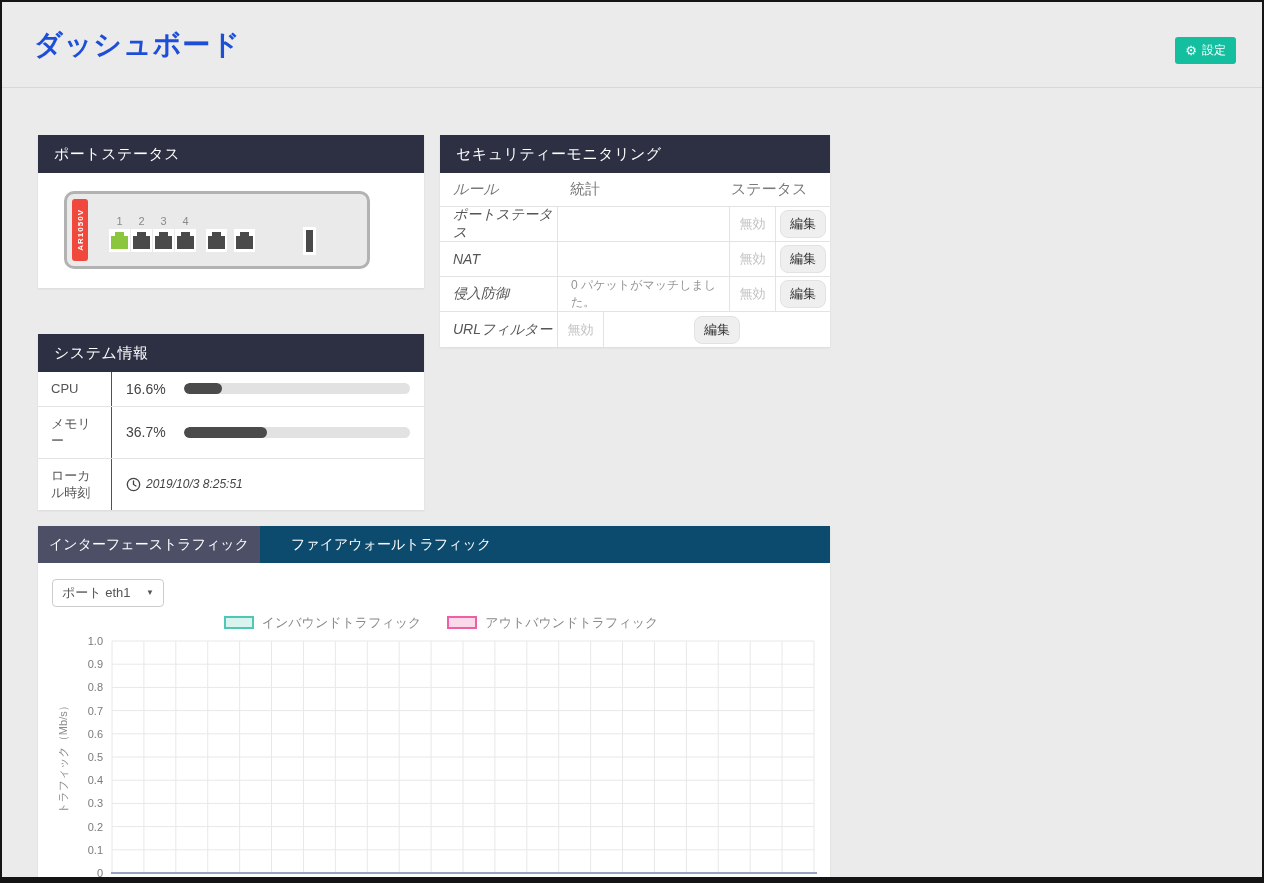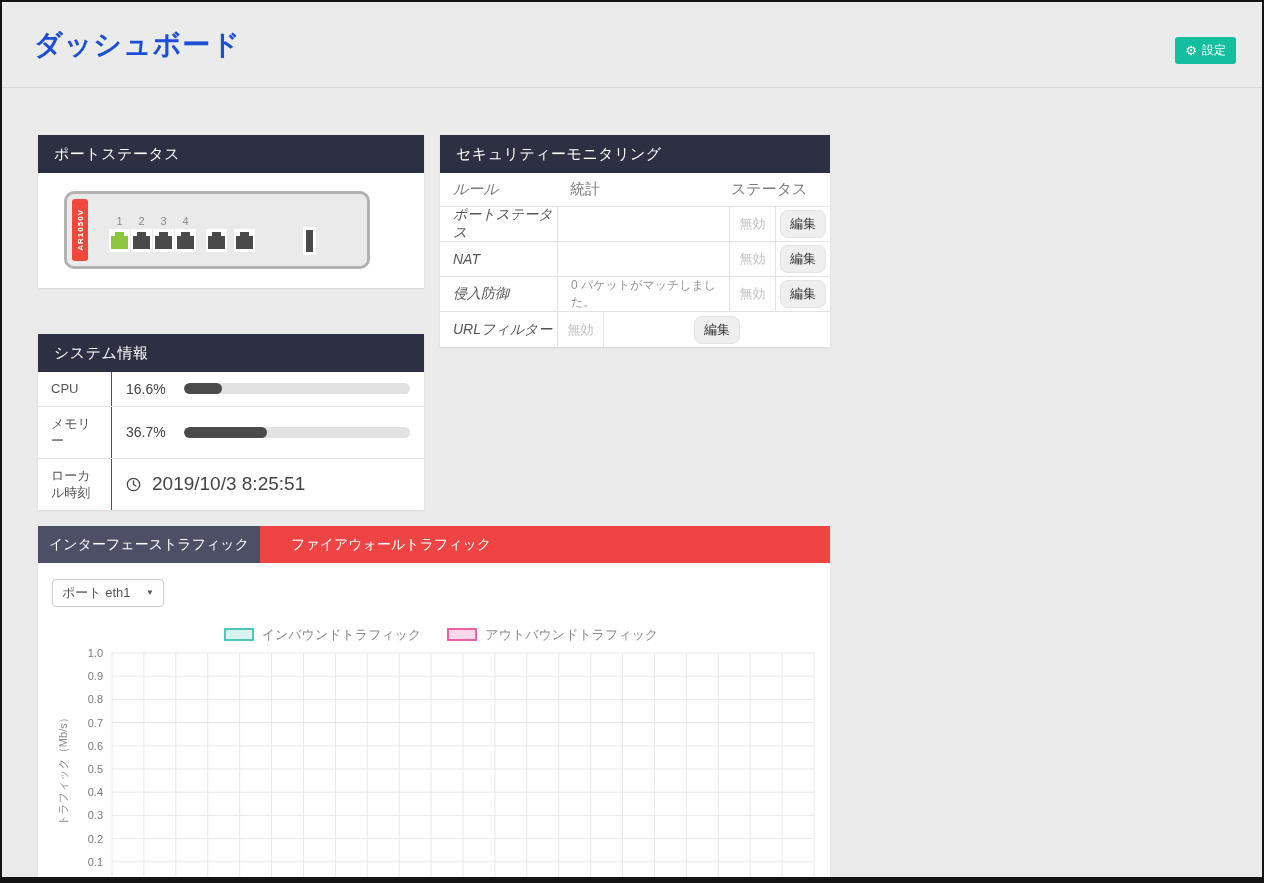--- a/index.html
+++ b/index.html
@@ -85,35 +85,35 @@
   .sys-row { display:flex; border-bottom:1px solid #e3e3e3; min-height:33px; align-items:stretch; }
   .sys-row:last-child { border-bottom:none; }
   .sys-label {
     width:74px; border-right:1px solid #be185d; padding:8px 10px 8px 13px;
     font-size:13px; color:#555; display:flex; align-items:center; line-height:1.35;
   }
   .sys-value { flex:1; display:flex; align-items:center; padding:0 14px; gap:10px; }
   .pct-text { font-size:14px; color:#444; width:48px; }
   .bar-track { flex:1; max-width:236px; height:11px; background:#e2e2e2; border-radius:6px; overflow:hidden; }
   .bar-fill { height:100%; background:#4b4b4b; border-radius:6px; }
-  .time-text { font-size:19px; color:#444; display:flex; align-items:center; gap:11px; }
+  .time-text { font-size:12px; color:#444; display:flex; align-items:center; gap:5px;font-style:italic; }
   .clock-icon { width:15px; height:15px; }
   
   .traffic-section { width:792px; margin-top:16px; box-shadow:0 1px 2px rgba(0,0,0,0.08); }
-  .tabs { display:flex; height:37px; background:#ef4444; }
+  .tabs { display:flex; height:37px; background:#0c4a6e; }
   .tab { color:#fff; font-size:14px; line-height:37px; padding:0 31px; cursor:pointer; white-space:nowrap; }
   .tab.active { background:#4c4f66; width:222px; text-align:center; padding:0; }
   .traffic-body { background:#fff; height:336px; padding:16px 0 0 14px; }
   .port-select {
     width:112px; height:28px; border:1px solid #ccc; border-radius:4px; background:#fff;
     display:flex; align-items:center; justify-content:space-between; padding:0 9px;
     font-size:13px; color:#555; cursor:pointer;
   }
   .select-caret { font-size:8px; color:#555; }
-  .chart-legend { display:flex; justify-content:center; gap:26px; margin-top:20px; height:16px; }
+  .chart-legend { display:flex; justify-content:center; gap:26px; margin-top:8px; height:16px; }
   .legend-item { display:flex; align-items:center; gap:8px; font-size:13px; color:#8a8a8a; cursor:pointer; }
   .legend-swatch { width:30px; height:13px; border:2px solid; }
   #traffic-chart { display:block; margin-top:2px; }
 </style>
 </head>
 <body>
 
 <header class="top-header">
   <h1 class="page-title">ダッシュボード</h1>
   <button class="settings-btn">

